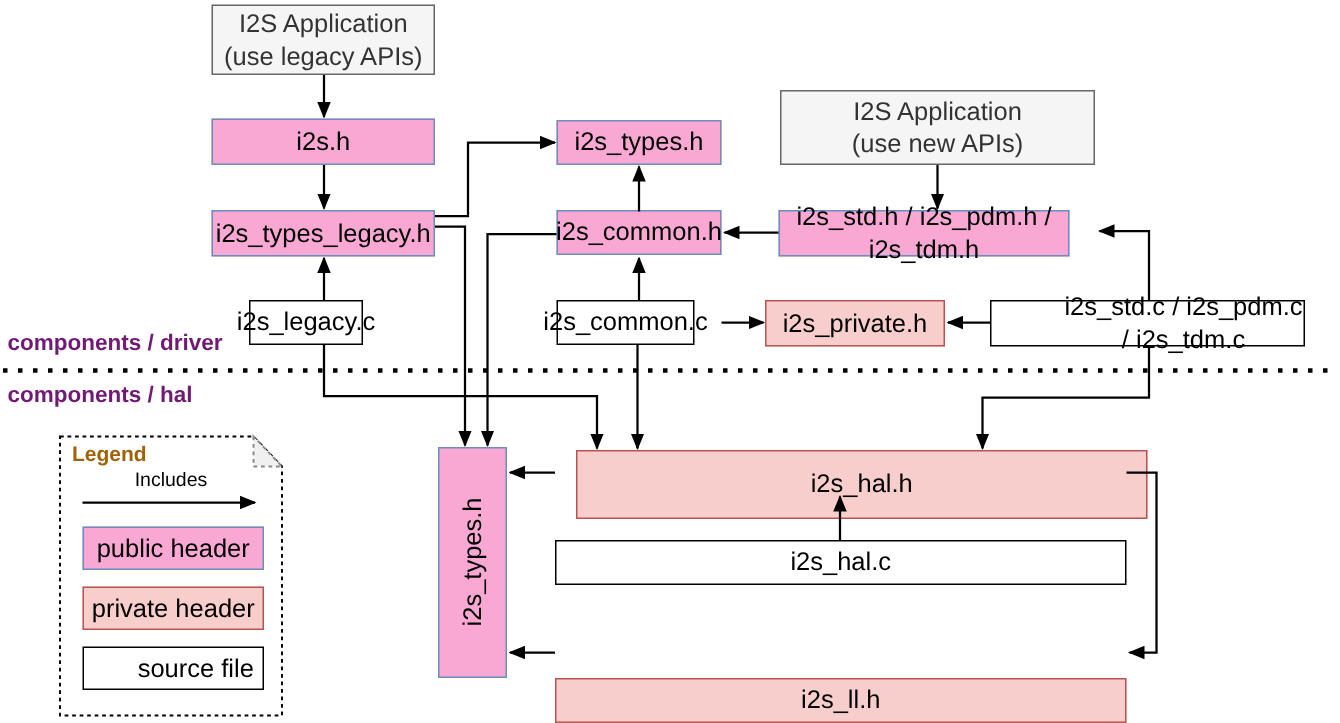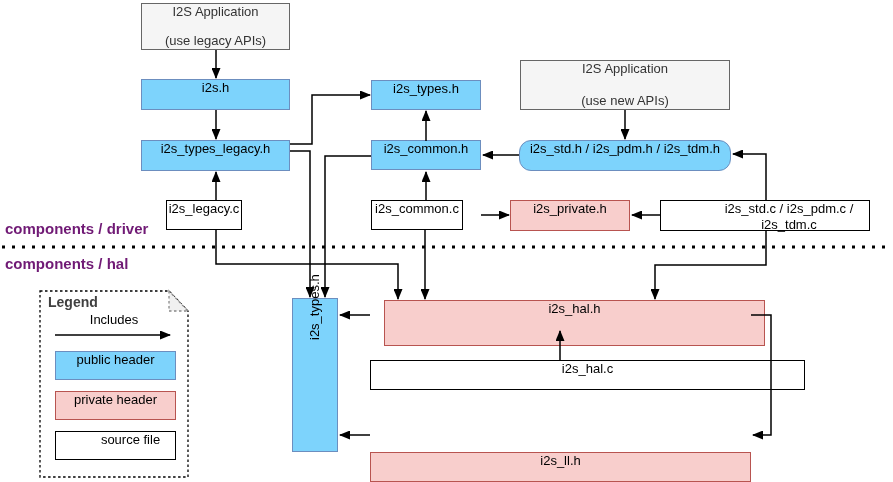--- a/index.html
+++ b/index.html
@@ -2,32 +2,32 @@
 <html><head>
 <meta charset="utf-8">
 <style>
   html,body{margin:0;padding:0;background:#ffffff;}
   .canvas{
     position:relative;width:893px;height:482px;background:#ffffff;overflow:hidden;
     font-family:"Liberation Sans", sans-serif;color:#000;
   }
   .box{
     position:absolute;box-sizing:border-box;display:flex;flex-direction:column;
-    align-items:center;justify-content:space-between;text-align:center;
-    font-size:13px;line-height:1.25;
+    align-items:center;justify-content:center;text-align:center;
+    font-size:17px;line-height:1.25;
   }
-  .blue{background:#7dd3fc;border:1.5px solid #6c8ebf;}
+  .blue{background:#f9a8d4;border:1.5px solid #6c8ebf;}
   .pink{background:#f8cecc;border:1.5px solid #b85450;}
   .whitebox{background:#ffffff;border:1px solid #000000;}
   .graybox{background:#f5f5f5;border:1px solid #666666;color:#333;}
   .vbox span{transform:rotate(-90deg);white-space:nowrap;}
   .section-label{
     position:absolute;font-size:15px;font-weight:bold;color:#701a75;white-space:nowrap;
   }
-  .legend-title{position:absolute;font-size:14px;font-weight:bold;color:#404040;}
+  .legend-title{position:absolute;font-size:14px;font-weight:bold;color:#a16207;}
   .legend-includes{position:absolute;font-size:13px;text-align:center;}
   .edges{position:absolute;left:0;top:0;pointer-events:none;}
 </style>
 </head>
 <body>
 
 <div class="canvas">
 
   <div class="box graybox" style="left:141px;top:3px;width:149px;height:47px;">
     <div>I2S Application</div>
@@ -56,21 +56,21 @@
 
   <div class="box whitebox" style="left:371px;top:200px;width:92px;height:30px;">
     <span>i2s_common.c</span>
   </div>
 
   <div class="box graybox" style="left:520px;top:60px;width:210px;height:50px;">
     <div>I2S Application</div>
     <div>(use new APIs)</div>
   </div>
 
-  <div class="box blue" style="left:519px;top:140px;width:212px;height:31px;border-radius:12px;">
+  <div class="box blue" style="left:519px;top:140px;width:194px;height:31px;">
     <span>i2s_std.h / i2s_pdm.h / i2s_tdm.h</span>
   </div>
 
   <div class="box pink" style="left:510px;top:200px;width:120px;height:31px;">
     <span>i2s_private.h</span>
   </div>
 
   <div class="box whitebox" style="left:660px;top:200px;width:210px;height:31px;padding-left:48px;">
     <span>i2s_std.c / i2s_pdm.c / i2s_tdm.c</span>
   </div>
@@ -79,21 +79,21 @@
   <div class="section-label" style="left:5px;top:255px;">components / hal</div>
 
   <div class="box blue vbox" style="left:292px;top:298px;width:46px;height:154px;">
     <span>i2s_types.h</span>
   </div>
 
   <div class="box pink" style="left:384px;top:300px;width:381px;height:46px;">
     <span>i2s_hal.h</span>
   </div>
 
-  <div class="box whitebox" style="left:370px;top:360px;width:435px;height:30px;">
+  <div class="box whitebox" style="left:370px;top:360px;width:381px;height:30px;">
     <span>i2s_hal.c</span>
   </div>
 
   <div class="box pink" style="left:370px;top:420px;width:381px;height:30px;margin-top:32px;">
     <span>i2s_ll.h</span>
   </div>
 
   <div class="legend-title" style="left:48px;top:294px;">Legend</div>
   <div class="legend-includes" style="left:55px;top:312px;width:118px;">Includes</div>
 

